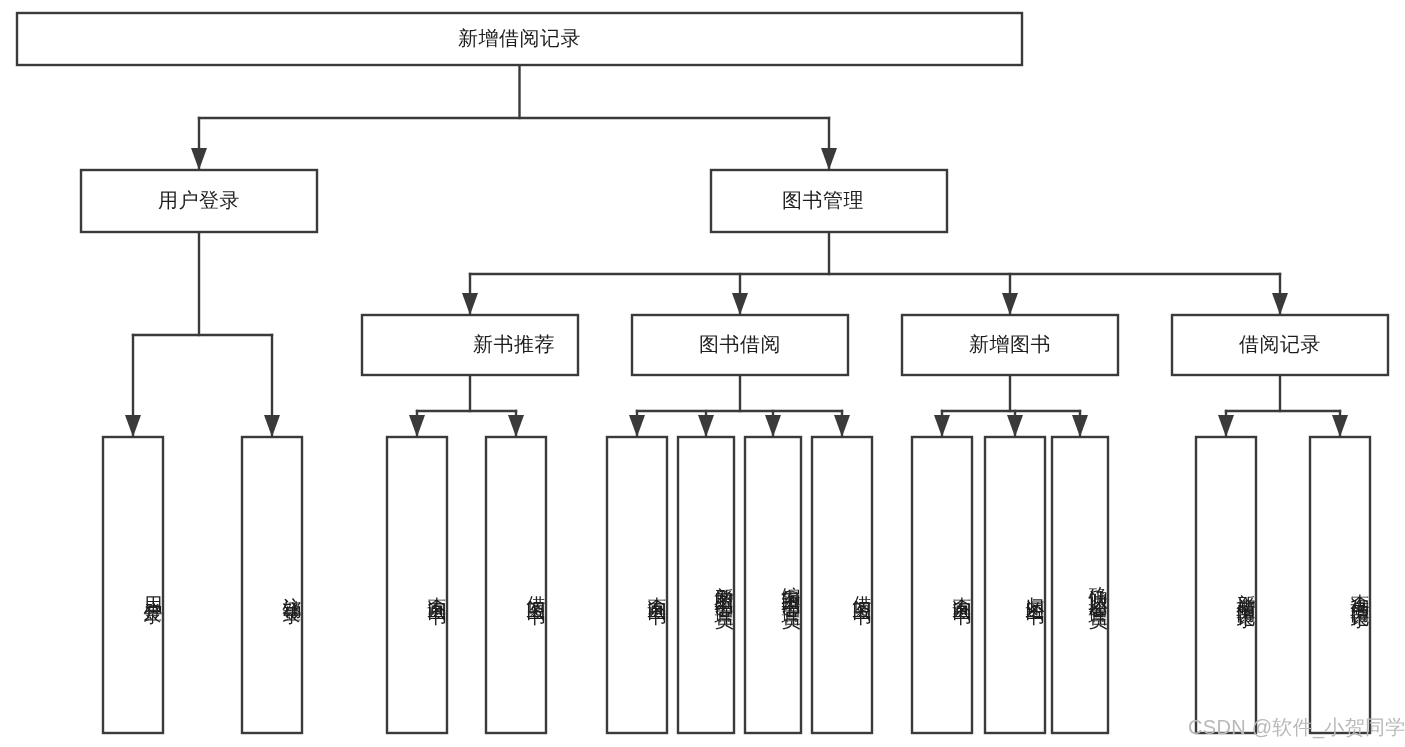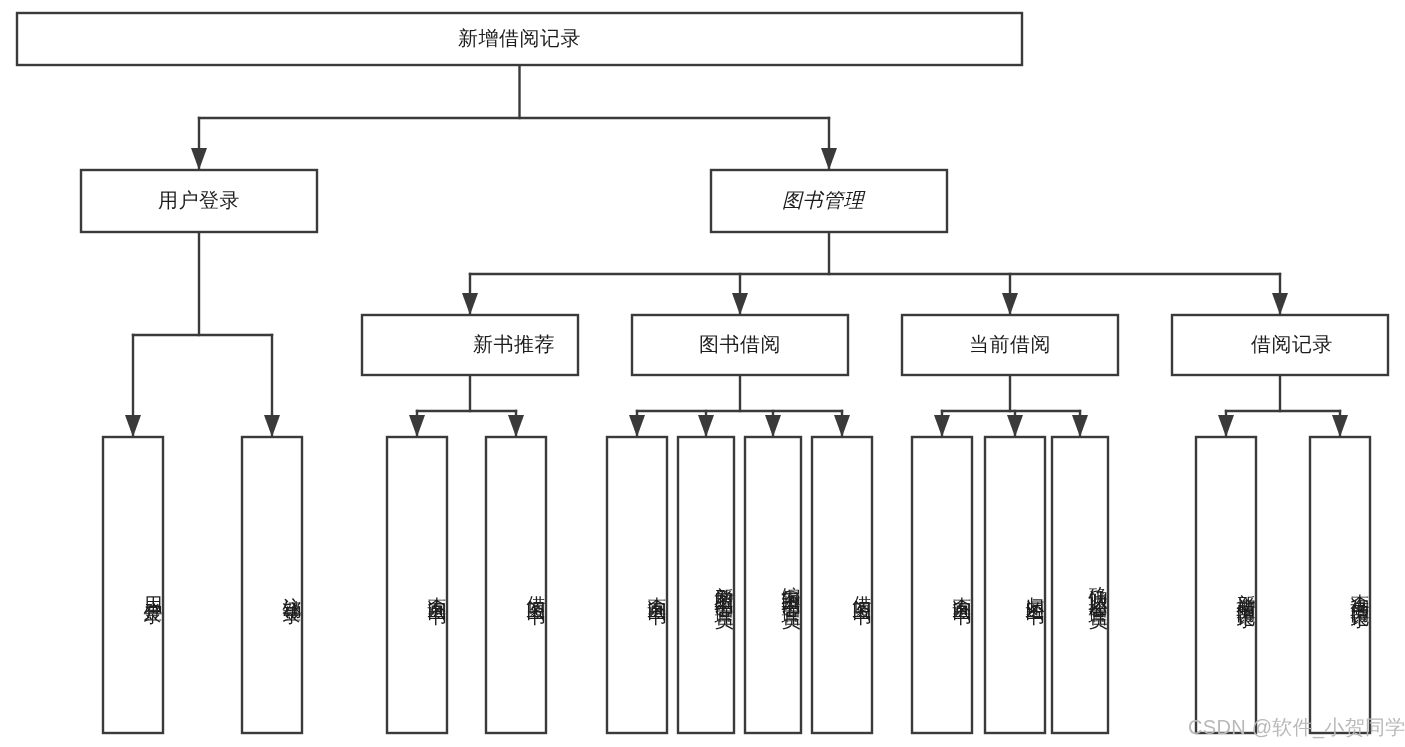--- a/index.html
+++ b/index.html
@@ -158,25 +158,25 @@
         <rect x="985" y="437" width="60" height="296" class="node-box"></rect>
         <rect x="1052" y="437" width="56" height="296" class="node-box"></rect>
         <rect x="1196" y="437" width="60" height="296" class="node-box"></rect>
         <rect x="1310" y="437" width="60" height="296" class="node-box"></rect>
       </g>
   </svg>
 
   <div id="labels">
       <div class="node-label" style="left: 17px; top: 13px; width: 1005px; height: 52px;">新增借阅记录</div>
       <div class="node-label" style="left: 81px; top: 170px; width: 236px; height: 62px;">用户登录</div>
-      <div class="node-label" style="left: 711px; top: 170px; width: 224px; height: 62px; font-style: italic;">图书管理</div>
+      <div class="node-label" style="left: 711px; top: 170px; width: 224px; height: 62px;">图书管理</div>
       <div class="node-label" style="left: 362px; top: 315px; width: 216px; height: 60px; margin-left: 44px;">新书推荐</div>
       <div class="node-label" style="left: 632px; top: 315px; width: 216px; height: 59px;">图书借阅</div>
-      <div class="node-label" style="left: 902px; top: 315px; width: 216px; height: 60px;">当前借阅</div>
-      <div class="node-label" style="left: 1172px; top: 315px; width: 216px; height: 60px; padding-left: 12px;">借阅记录</div>
+      <div class="node-label" style="left: 902px; top: 315px; width: 216px; height: 60px;">新增图书</div>
+      <div class="node-label" style="left: 1172px; top: 315px; width: 216px; height: 60px;">借阅记录</div>
       <div class="node-label vertical" style="left: 103px; top: 437px; width: 60px; height: 296px; font-size: 19px;">用户登录</div>
       <div class="node-label vertical" style="left: 242px; top: 437px; width: 60px; height: 296px; font-size: 19px;">注销登录</div>
       <div class="node-label vertical" style="left: 387px; top: 437px; width: 60px; height: 296px; font-size: 19px;">查询图书</div>
       <div class="node-label vertical" style="left: 486px; top: 437px; width: 60px; height: 296px; font-size: 19px;">借阅图书</div>
       <div class="node-label vertical" style="left: 607px; top: 437px; width: 60px; height: 296px; font-size: 19px;">查询图书</div>
       <div class="node-label vertical tall" style="left: 678px; top: 437px; width: 56px; height: 296px; font-size: 19px;">新增图书（管理员）</div>
       <div class="node-label vertical tall" style="left: 745px; top: 437px; width: 56px; height: 296px; font-size: 19px;">编辑图书（管理员）</div>
       <div class="node-label vertical" style="left: 812px; top: 437px; width: 60px; height: 296px; font-size: 19px;">借阅图书</div>
       <div class="node-label vertical" style="left: 912px; top: 437px; width: 60px; height: 296px; font-size: 19px;">查询图书</div>
       <div class="node-label vertical" style="left: 985px; top: 437px; width: 60px; height: 296px; font-size: 19px;">归还图书</div>

